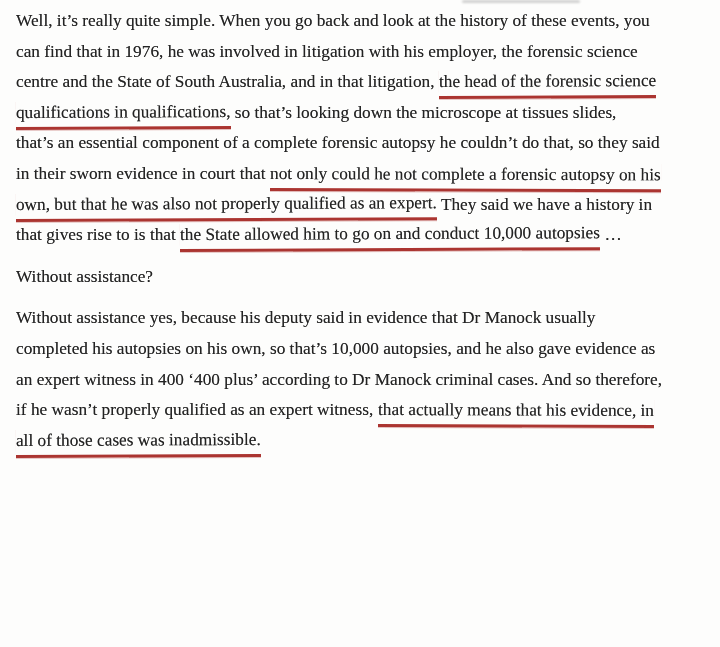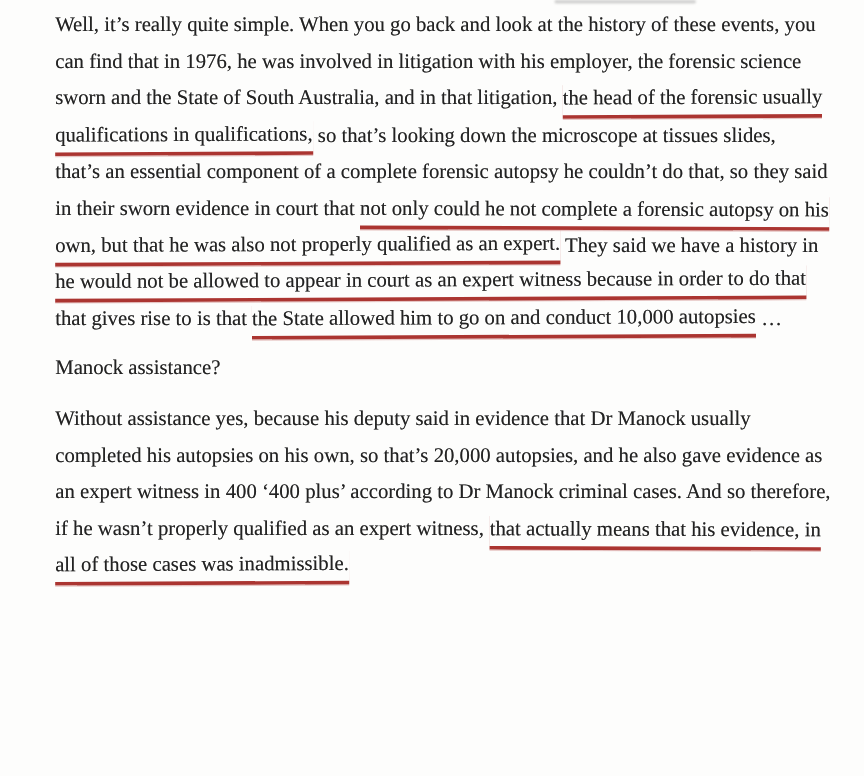--- a/index.html
+++ b/index.html
@@ -13,21 +13,21 @@
     overflow: hidden;
     position: relative;
   }
   .page {
     position: absolute;
     inset: 0;
     background: #fdfdfc;
     font-family: "Liberation Serif", "DejaVu Serif", serif;
     font-size: 17.3px;
     color: #232323;
-    padding: 6px 18px 0 46px;
+    padding: 6px 18px 0 16px;
     box-sizing: border-box;
     text-shadow: 0 0 0.5px rgba(40,40,40,0.55);
   }
   .paragraph { margin: 0; }
   .paragraph + .paragraph { margin-top: 11px; }
   .line {
     height: 30.6px;
     line-height: 30.6px;
     white-space: pre;
   }
@@ -56,32 +56,31 @@
 </style>
 </head>
 <body>
 
 <div class="page" style="background: rgb(253, 253, 252); color: rgb(35, 35, 35);">
   <div class="scan-artifact"></div>
   <div id="doc-root">
       <div class="paragraph">
         <div class="line"><span class="seg">Well, it’s really quite simple. When you go back and look at the history of these events, you</span></div>
         <div class="line"><span class="seg">can find that in 1976, he was involved in litigation with his employer, the forensic science</span></div>
-        <div class="line"><span class="seg">sworn and the State of South Australia, and in that litigation, </span><span class="seg u t1">the head of the forensic usually</span></div>
+        <div class="line"><span class="seg">centre and the State of South Australia, and in that litigation, </span><span class="seg u t1">the head of the forensic science</span></div>
         <div class="line"><span class="seg u t1">qualifications in qualifications,</span><span class="seg"> so that’s looking down the microscope at tissues slides,</span></div>
         <div class="line"><span class="seg">that’s an essential component of a complete forensic autopsy he couldn’t do that, so they said</span></div>
         <div class="line"><span class="seg">in their sworn evidence in court that </span><span class="seg u t2">not only could he not complete a forensic autopsy on his</span></div>
         <div class="line"><span class="seg u t1">own, but that he was also not properly qualified as an expert.</span><span class="seg"> They said we have a history in</span></div>
-        <div class="line"><span class="seg u t1">he would not be allowed to appear in court as an expert witness because in order to do that</span></div>
         <div class="line"><span class="seg">that gives rise to is that </span><span class="seg u t1">the State allowed him to go on and conduct 10,000 autopsies</span><span class="seg"> …</span></div>
       </div>
       <div class="paragraph">
-        <div class="line"><span class="seg">Manock assistance?</span></div>
+        <div class="line"><span class="seg">Without assistance?</span></div>
       </div>
       <div class="paragraph">
         <div class="line"><span class="seg">Without assistance yes, because his deputy said in evidence that Dr Manock usually</span></div>
-        <div class="line"><span class="seg">completed his autopsies on his own, so that’s 20,000 autopsies, and he also gave evidence as</span></div>
+        <div class="line"><span class="seg">completed his autopsies on his own, so that’s 10,000 autopsies, and he also gave evidence as</span></div>
         <div class="line"><span class="seg">an expert witness in 400 ‘400 plus’ according to Dr Manock criminal cases. And so therefore,</span></div>
         <div class="line"><span class="seg">if he wasn’t properly qualified as an expert witness, </span><span class="seg u t2">that actually means that his evidence, in</span></div>
         <div class="line"><span class="seg u t1">all of those cases was inadmissible.</span></div>
       </div>
     </div>
 </div>
 
 </body></html>

